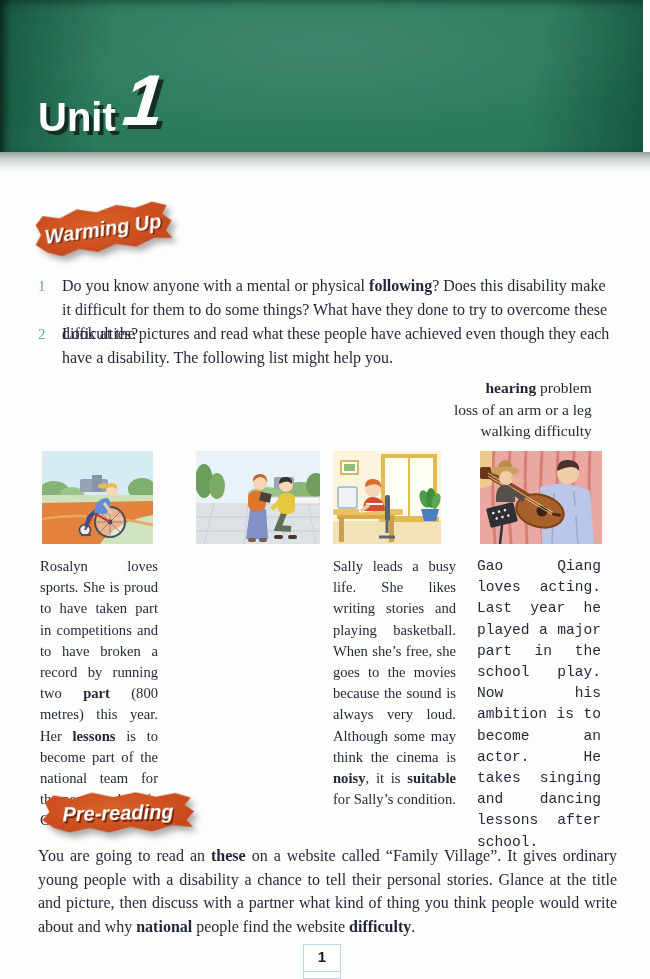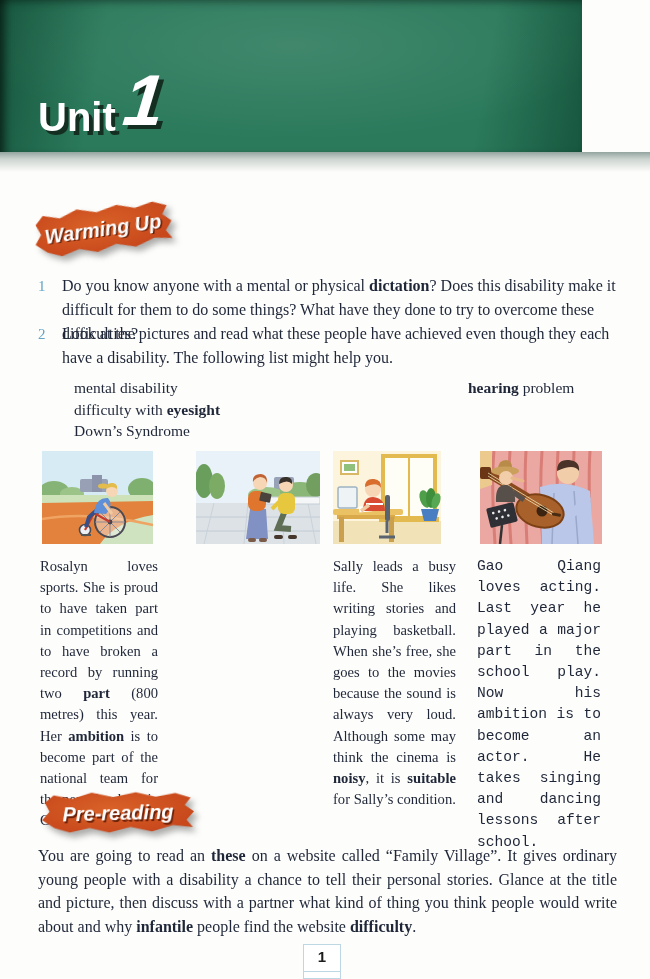--- a/index.html
+++ b/index.html
@@ -3,21 +3,21 @@
 <meta charset="utf-8">
 <style>
   html,body{margin:0;padding:0;background:#e9e9e9;}
   .page{
     position:relative;width:650px;height:979px;margin:0 auto;
     background:#fdfdfb;overflow:hidden;
     font-family:"Liberation Serif",serif;color:var(--text_dark,#1e2638);
   }
   
   .banner{
-    position:absolute;left:0;top:0;width:582px;height:152px;
+    position:absolute;left:0;top:0;width:643px;height:152px;
     background:
       radial-gradient(120% 140% at 50% 30%, rgba(255,255,255,.10) 0%, rgba(0,0,0,0) 45%),
       linear-gradient(100deg, var(--header_green_dark,#17573f) 0%, var(--header_green,#2b7a5c) 18%, var(--header_green,#2b7a5c) 82%, var(--header_green_dark,#17573f) 100%);
     box-shadow:inset 10px 0 8px -5px rgba(0,0,0,.55), inset 0 8px 10px -6px rgba(0,0,0,.35);
   }
   .banner-fade{
     position:absolute;left:0;top:152px;width:650px;height:20px;
     background:linear-gradient(to bottom,#93a49e 0%,#ccd4d0 35%,#fdfdfb 100%);
   }
   .unit-word{
@@ -51,21 +51,21 @@
   .badge-wrap.prereading{left:42px;top:792px;transform:rotate(-1.5deg);}
   .badge-wrap.prereading .badge{position:static;width:152px;height:41px;}
   
   .question{position:absolute;left:38px;width:580px;display:flex;gap:13px;}
   .q1{top:274px;} .q2{top:322px;}
   .qnum{flex:none;width:11px;font:15px/24px "Liberation Serif",serif;color:var(--number_blue,#64a4c4);}
   .qtext{font:16px/24px "Liberation Serif",serif;}
   
   .wordcol{position:absolute;top:377px;margin:0;padding:0;list-style:none;
     font:15.5px/21.5px "Liberation Serif",serif;}
-  .wordcol.c1{left:74px;} .wordcol.c2{left:282px;} .wordcol.c3{left:468px;text-align:right;}
+  .wordcol.c1{left:74px;} .wordcol.c2{left:282px;} .wordcol.c3{left:454px;text-align:right;}
   
   .photo{position:absolute;top:451px;height:93px;margin:0;}
   .photo svg{display:block;width:100%;height:100%;}
   .ph1{left:42px;width:111px;} .ph2{left:196px;width:124px;}
   .ph3{left:333px;width:108px;} .ph4{left:480px;width:122px;}
   
   .caption{position:absolute;top:556px;text-align:justify;
     font:14.6px/21.2px "Liberation Serif",serif;}
   .cp1{left:40px;width:118px;} .cp2{left:186px;width:125px;}
   .cp3{left:333px;width:123px;} .cp4{left:477px;width:124px;font-family:Liberation Mono, monospace;}
@@ -94,34 +94,31 @@
   <div class="banner-fade"></div>
 
   <div class="badge-wrap warming">
     <div class="badge">
       <span>Warming Up</span>
     </div>
   </div>
 
   <div class="question q1">
     <span class="qnum">1</span>
-    <span class="qtext">Do you know anyone with a mental or physical <b>dictation</b>? Does this disability make it difficult for them to do some things? What have they done to try to overcome these difficulties?</span>
+    <span class="qtext">Do you know anyone with a mental or physical <b>following</b>? Does this disability make it difficult for them to do some things? What have they done to try to overcome these difficulties?</span>
   </div>
   <div class="question q2">
     <span class="qnum">2</span>
     <span class="qtext">Look at the pictures and read what these people have achieved even though they each have a disability. The following list might help you.</span>
   </div>
 
-  <ul class="wordcol c1">
-    <li>mental disability</li>
-    <li>difficulty with <b>eyesight</b></li>
-    <li>Down’s Syndrome</li>
-  </ul>
   <ul class="wordcol c3">
     <li><b>hearing</b> problem</li>
+    <li>loss of an arm or a leg</li>
+    <li>walking difficulty</li>
   </ul>
 
   <figure class="photo ph1">
     <svg viewBox="0 0 111 93" preserveAspectRatio="none" role="img" aria-label="girl racing in a wheelchair on an athletics track">
       <rect width="111" height="93" fill="#eaf4f7"></rect>
       <rect width="111" height="48" fill="#d6ebf3"></rect>
       <ellipse cx="12" cy="40" rx="15" ry="10" fill="#86b477"></ellipse>
       <ellipse cx="30" cy="43" rx="12" ry="7" fill="#9cc488"></ellipse>
       <rect x="38" y="28" width="28" height="13" rx="2" fill="#97a0b5"></rect>
       <rect x="50" y="24" width="10" height="17" fill="#8b94aa"></rect>
@@ -252,30 +249,30 @@
           <circle cx="26" cy="60" r="1.3" fill="#eee"></circle>
             <circle cx="16" cy="66" r="1.3" fill="#eee"></circle>
           <circle cx="22" cy="66" r="1.3" fill="#eee"></circle>
             <circle cx="28" cy="66" r="1.3" fill="#eee"></circle>
         </g>
         <path d="M22 74 L20 93" stroke="#333" stroke-width="2.5"></path>
       </g>
     </svg>
   </figure>
 
-  <div class="caption cp1">Rosalyn loves sports. She is proud to have taken part in competitions and to have broken a record by running two <b>part</b> (800 metres) this year. Her <b>ambition</b> is to become part of the national team for the next Paralympic Games.</div>
+  <div class="caption cp1">Rosalyn loves sports. She is proud to have taken part in competitions and to have broken a record by running two <b>part</b> (800 metres) this year. Her <b>lessons</b> is to become part of the national team for the next Paralympic Games.</div>
   <div class="caption cp3">Sally leads a busy life. She likes writing stories and playing basketball. When she’s free, she goes to the movies because the sound is always very loud. Although some may think the cinema is <b>noisy</b>, it is <b>suitable</b> for Sally’s condition.</div>
   <div class="caption cp4">Gao Qiang loves acting. Last year he played a major part in the school play. Now his ambition is to become an actor. He takes singing and dancing lessons after school.</div>
 
   <div class="badge-wrap prereading">
     <div class="badge">
       <span>Pre-reading</span>
     </div>
   </div>
 
-  <p class="pre-text">You are going to read an <b>these</b> on a website called “Family Village”. It gives ordinary young people with a disability a chance to tell their personal stories. Glance at the title and picture, then discuss with a partner what kind of thing you think people would write about and why <b>infantile</b> people find the website <b>difficulty</b>.</p>
+  <p class="pre-text">You are going to read an <b>these</b> on a website called “Family Village”. It gives ordinary young people with a disability a chance to tell their personal stories. Glance at the title and picture, then discuss with a partner what kind of thing you think people would write about and why <b>national</b> people find the website <b>difficulty</b>.</p>
 
   <div class="pagenum-box">
     <span class="num">1</span>
     <div class="pagenum-line"></div>
   </div>
 
 </div>
 
 </body></html>

